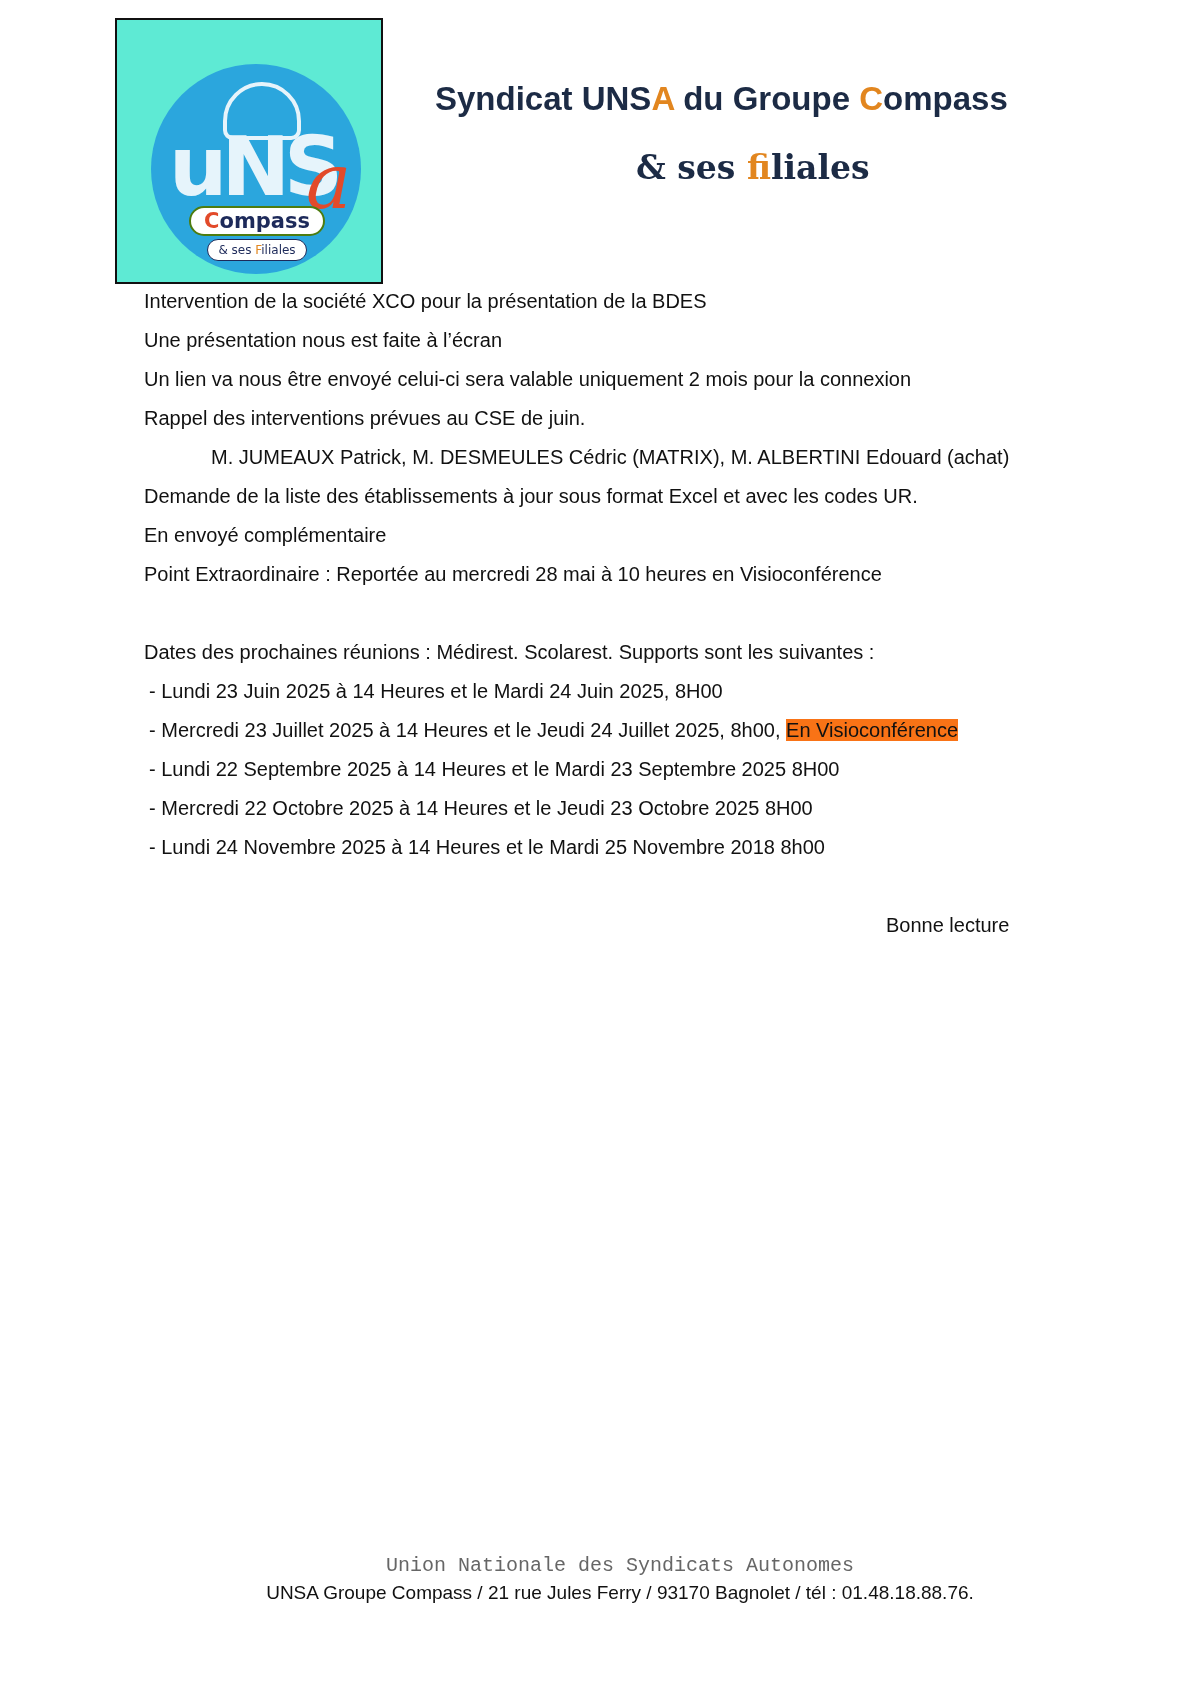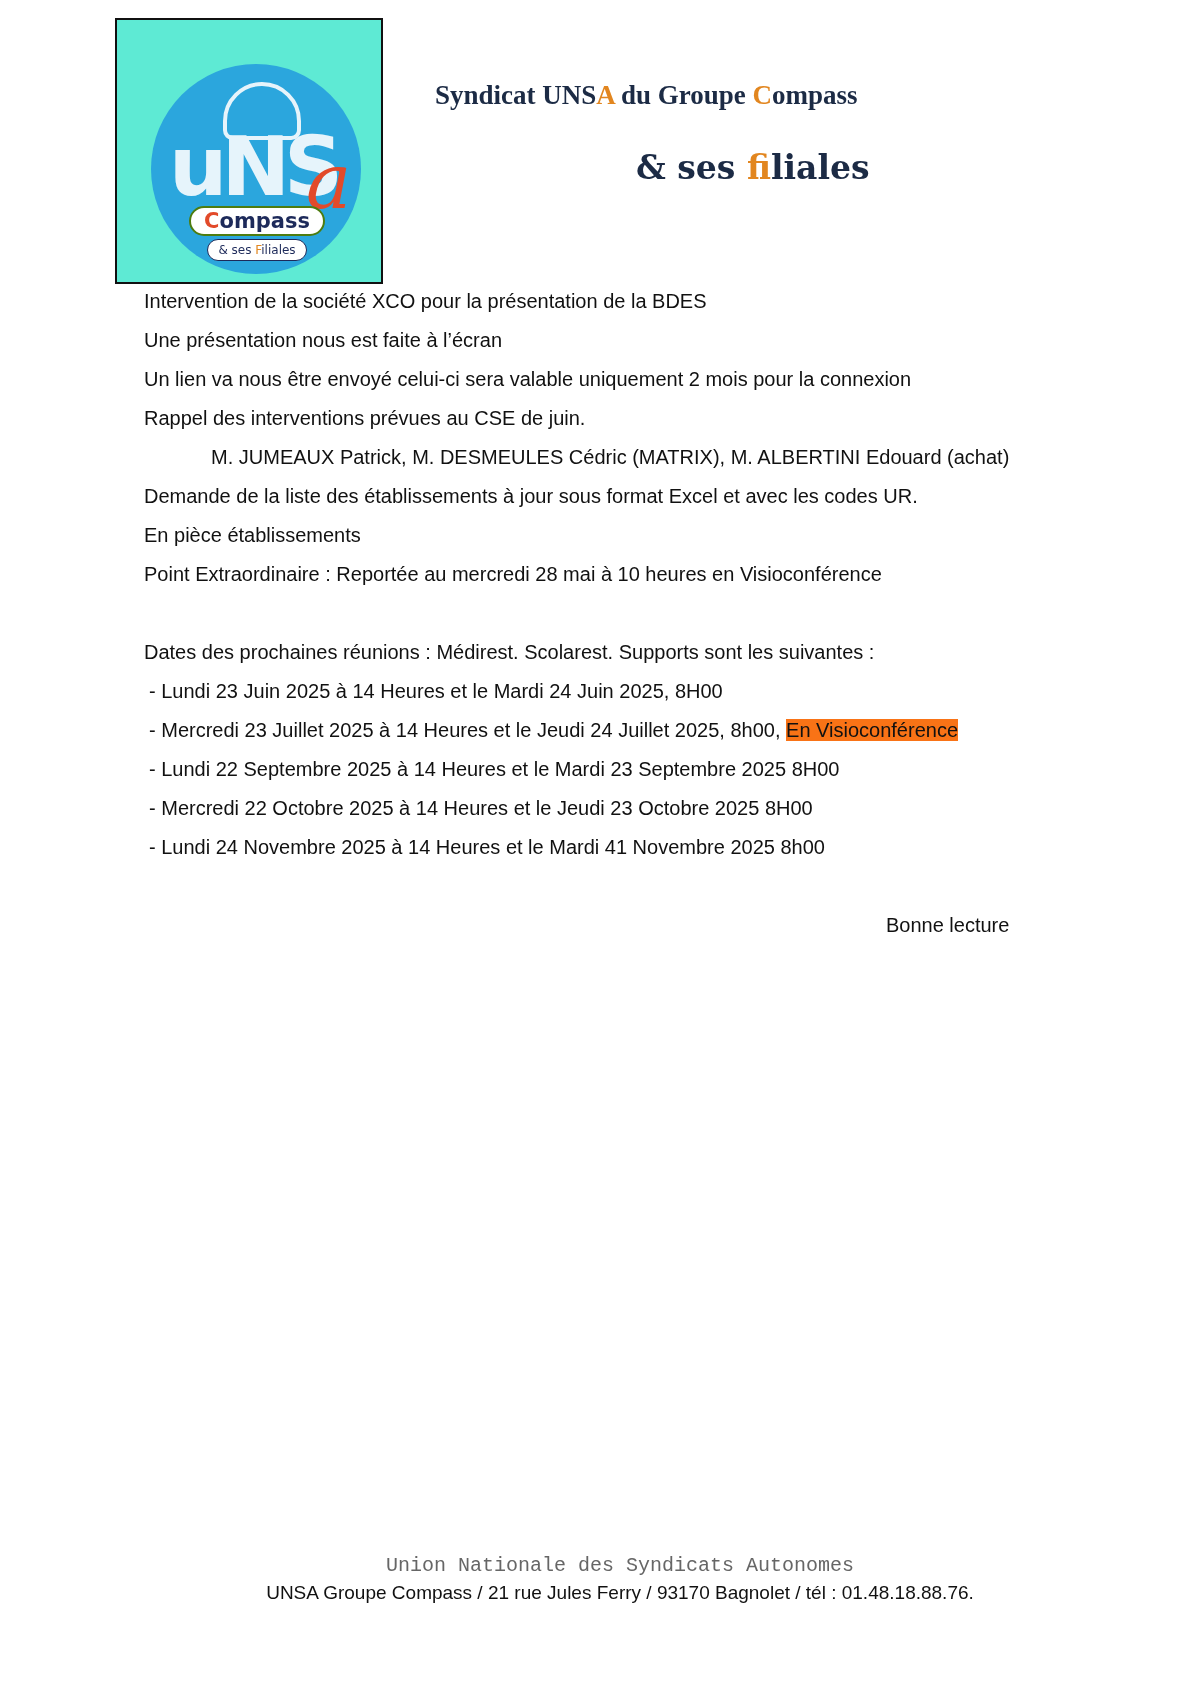--- a/index.html
+++ b/index.html
@@ -8,21 +8,21 @@
     .logo-box { position: absolute; left: 115px; top: 18px; width: 268px; height: 266px; border: 2px solid #111; box-sizing: border-box; background: #5eead4; }
     .logo-circle { position: absolute; left: 34px; top: 44px; width: 210px; height: 210px; border-radius: 50%; background: #2ba6dd; overflow: hidden; }
     .logo-unsa { position: absolute; left: 18px; top: 62px; font-family: "DejaVu Sans", sans-serif; font-weight: bold; font-size: 82px; letter-spacing: -6px; color: #e6f4fb; line-height: 1; }
     .logo-a { position: absolute; left: 155px; top: 80px; font-family: "DejaVu Serif", serif; font-style: italic; font-size: 76px; color: #e24a2a; line-height: 1; }
     .logo-hat { position: absolute; left: 72px; top: 18px; width: 78px; height: 58px; border: 4px solid #e6f4fb; border-radius: 40px 40px 10px 10px; box-sizing: border-box; }
     .logo-compass { position: absolute; left: 38px; top: 142px; width: 136px; height: 30px; border-radius: 16px; background: #fff; border: 2px solid #4d7c0f; box-sizing: border-box; text-align: center; font-family: "DejaVu Sans", sans-serif; font-weight: bold; font-size: 21px; line-height: 26px; color: #1d2a5a; }
     .logo-compass .c { color: #e24a2a; }
     .logo-filiales { position: absolute; left: 56px; top: 175px; width: 100px; height: 22px; border-radius: 11px; background: #fff; border: 1px solid #1d2a5a; box-sizing: border-box; text-align: center; font-family: "DejaVu Sans", sans-serif; font-size: 12px; line-height: 20px; color: #1d2a5a; }
     .logo-filiales .f { color: #e2861f; }
 
-    .header-title { position: absolute; left: 435px; top: 80px; width: 730px; font-family: Liberation Serif, serif; font-weight: bold; font-size: 27px; color: #1c2b45; white-space: nowrap; }
+    .header-title { position: absolute; left: 435px; top: 80px; width: 730px; font-family: Liberation Sans, sans-serif; font-weight: bold; font-size: 33px; color: #1c2b45; white-space: nowrap; }
     .header-sub { position: absolute; left: 636px; top: 148px; font-family: "DejaVu Serif", serif; font-weight: bold; font-size: 33px; color: #1c2b45; white-space: nowrap; }
     .orange { color: #e2861f; }
 
     .body-text { position: absolute; left: 144px; top: 282px; font-size: 20px; line-height: 39px; white-space: nowrap; }
     .body-text .line { height: 39px; }
     .indent { padding-left: 67px; }
     .spacer { height: 39px; }
     .dash-line { padding-left: 5px; }
     .hl { background: #f97316; }
     .bonne { padding-left: 13px; text-align: right; }
@@ -50,29 +50,29 @@
 <div class="header-title"><span>Syndicat UNS</span><span class="orange">A</span><span> du Groupe </span><span class="orange">C</span><span>ompass</span></div>
 <div class="header-sub"><span>&amp; ses </span><span class="orange">f</span><span>iliales</span></div>
 
 <div class="body-text">
   <div class="line">Intervention de la société XCO pour la présentation de la BDES</div>
   <div class="line">Une présentation nous est faite à l’écran</div>
   <div class="line">Un lien va nous être envoyé celui-ci sera valable uniquement 2 mois pour la connexion</div>
   <div class="line">Rappel des interventions prévues au CSE de juin.</div>
   <div class="line indent">M. JUMEAUX Patrick, M. DESMEULES Cédric (MATRIX), M. ALBERTINI Edouard (achat)</div>
   <div class="line">Demande de la liste des établissements à jour sous format Excel et avec les codes UR.</div>
-  <div class="line">En pièce établissements</div>
+  <div class="line">En envoyé complémentaire</div>
   <div class="line">Point Extraordinaire : Reportée au mercredi 28 mai à 10 heures en Visioconférence</div>
   <div class="spacer"></div>
   <div class="line">Dates des prochaines réunions : Médirest. Scolarest. Supports sont les suivantes :</div>
   <div class="line dash-line">- Lundi 23 Juin 2025 à 14 Heures et le Mardi 24 Juin 2025, 8H00</div>
   <div class="line dash-line"><span>- Mercredi 23 Juillet 2025 à 14 Heures et le Jeudi 24 Juillet 2025, 8h00, </span><span class="hl">En Visioconférence</span></div>
   <div class="line dash-line">- Lundi 22 Septembre 2025 à 14 Heures et le Mardi 23 Septembre 2025 8H00</div>
   <div class="line dash-line">- Mercredi 22 Octobre 2025 à 14 Heures et le Jeudi 23 Octobre 2025 8H00</div>
-  <div class="line dash-line">- Lundi 24 Novembre 2025 à 14 Heures et le Mardi 41 Novembre 2025 8h00</div>
+  <div class="line dash-line">- Lundi 24 Novembre 2025 à 14 Heures et le Mardi 25 Novembre 2018 8h00</div>
   <div class="spacer"></div>
   <div class="line bonne">Bonne lecture</div>
 </div>
 
 <div class="footer">
   <div class="footer-union">Union Nationale des Syndicats Autonomes</div>
   <div class="footer-addr">UNSA Groupe Compass / 21 rue Jules Ferry / 93170 Bagnolet / tél :  01.48.18.88.76.</div>
 </div>
 
 </body></html>

